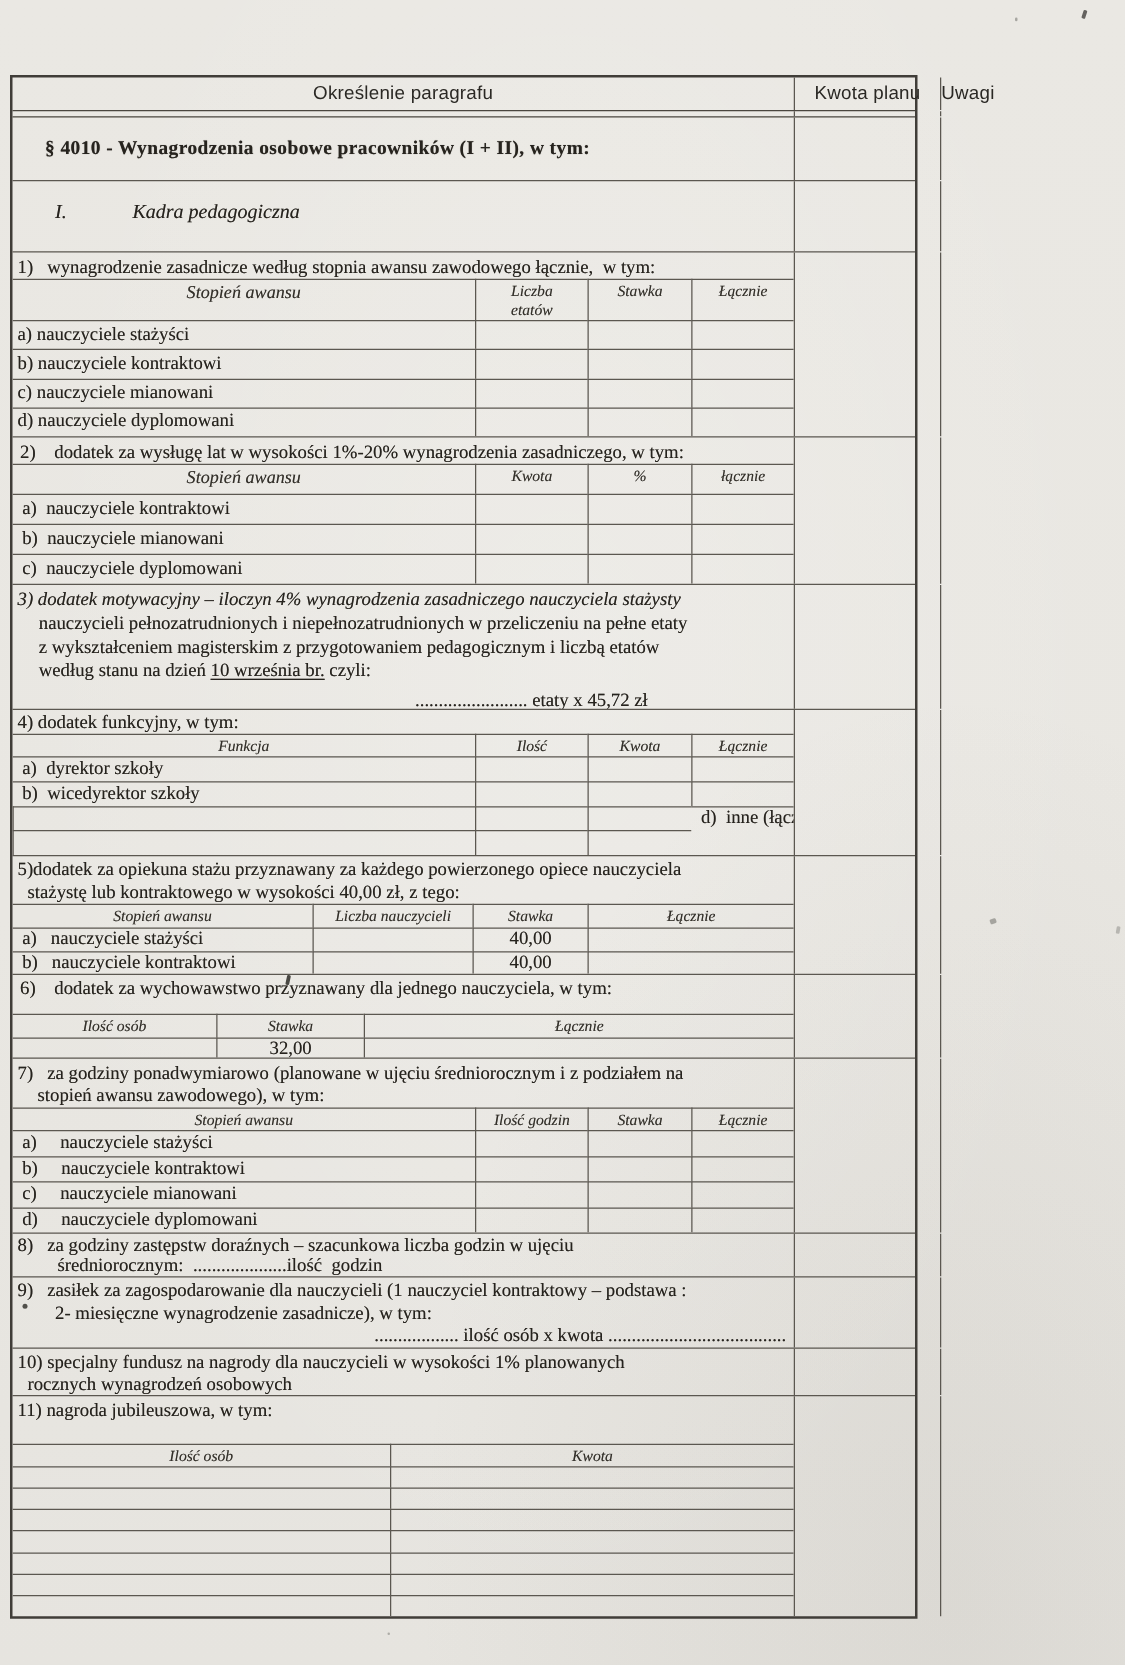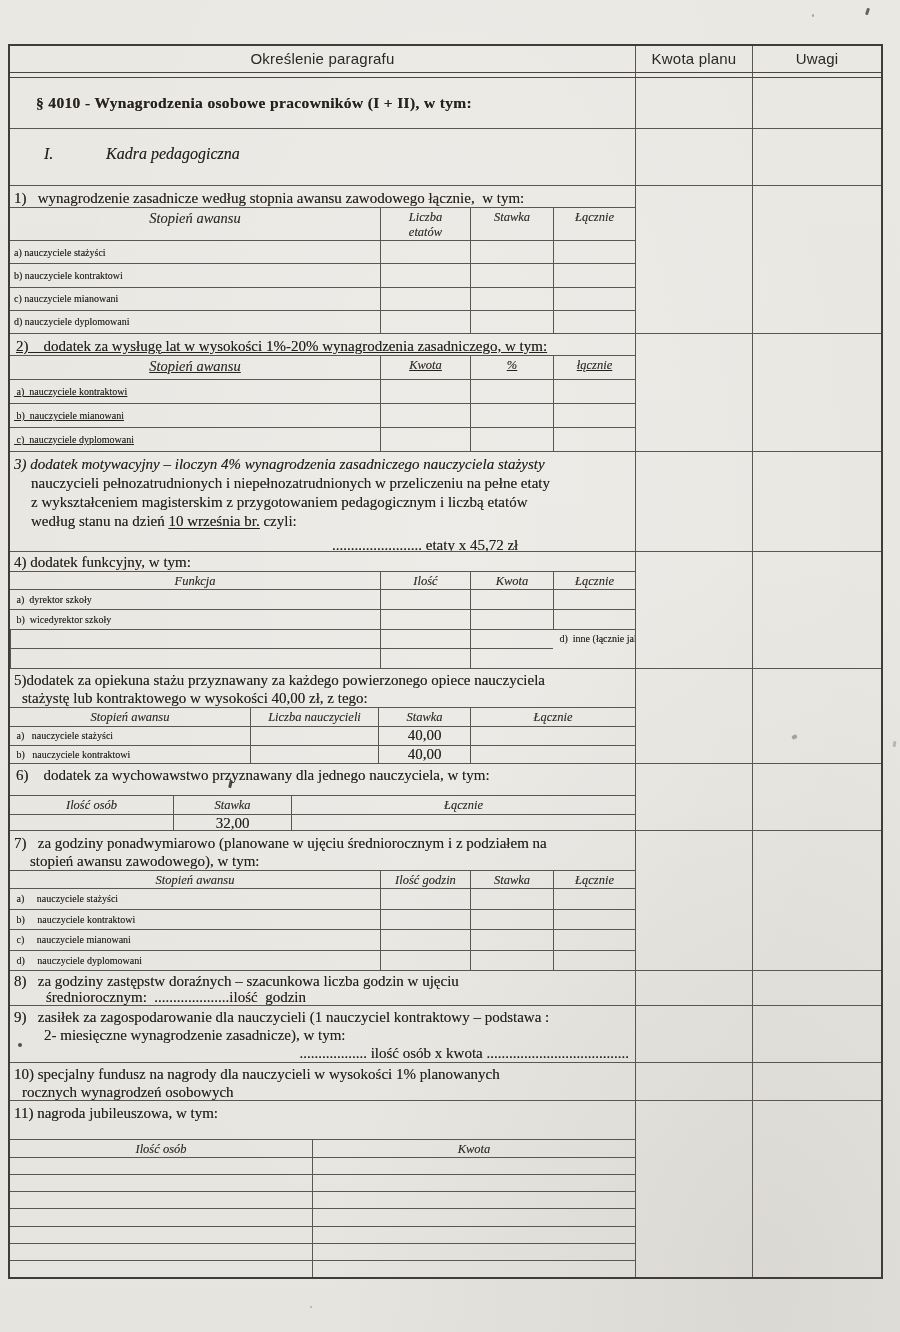--- a/index.html
+++ b/index.html
@@ -6,34 +6,34 @@
   .page {
     position:relative; width:900px; height:1332px; overflow:hidden;
     background:
       radial-gradient(ellipse at 85% 95%, rgba(120,115,105,0.10), rgba(0,0,0,0) 40%),
       radial-gradient(ellipse at 50% 40%, rgba(255,255,255,0.18), rgba(0,0,0,0) 70%),
       linear-gradient(180deg, #eae8e3 0%, #e9e7e2 55%, #e6e4df 100%);
     font-family:"Liberation Serif", serif;
     color:#26231e;
   }
   .sheet {
-    position:absolute; left:8px; top:44px; width:875px;
+    position:absolute; left:8px; top:60px; width:726px;
     border:2px solid #403d38; box-sizing:border-box;
     background:transparent;
   }
   .row { display:grid; grid-template-columns:625px 117px 1fr; box-sizing:border-box; }
   .row > div { box-sizing:border-box; }
   .kc, .uc { border-left:1px solid #5b5750; }
   .bt { border-top:1px solid #5b5750; }
   .dblrow { height:6px; border-top:1px solid #4a463f; border-bottom:1px solid #4a463f; }
 
   .r-head { height:26px; }
   .r-4010 { height:50px; }
   .r-kadra{ height:57px; }
-  .r-s1 { height:148px; } .r-s2 { height:118px;text-decoration:underline; } .r-s3 { height:100px; }
+  .r-s1 { height:148px; } .r-s2 { height:118px; } .r-s3 { height:100px; }
   .r-s4 { height:117px; } .r-s5 { height:95px;  } .r-s6 { height:67px;  }
   .r-s7 { height:140px; } .r-s8 { height:35px;  } .r-s9 { height:57px;  }
   .r-s10{ height:38px;  } .r-s11{ height:177px; }
 
   .hcell {
     font-family:"Liberation Sans", sans-serif; font-size:15px; color:#2a2824;
     text-align:center; line-height:25px; letter-spacing:0.2px;
   }
 
   .sc { display:flex; flex-direction:column; overflow:hidden; }
@@ -44,21 +44,21 @@
   .kadra-line { font-style:italic; font-size:16px; padding:16px 0 0 34px; display:flex;
                 text-shadow:0 0 0.5px rgba(40,36,30,0.5); }
   .kadra-line .knum { width:62px; }
 
   .itbl { flex:1 1 auto; display:grid; }
   .itbl > div { box-sizing:border-box; border-top:1px solid #5b5750; overflow:hidden; }
   .bl { border-left:1px solid #5b5750; }
   .ith { font-style:italic; font-size:12.5px; color:#33302a; text-align:center; padding-top:2px;
          text-shadow:0 0 0.4px rgba(40,36,30,0.45); }
   .ith-lg { font-size:14.5px; }
-  .itd { font-size:10px; white-space:pre; padding-left:4px; display:flex; align-items:center;
+  .itd { font-size:15px; white-space:pre; padding-left:4px; display:flex; align-items:center;
          text-shadow:0 0 0.5px rgba(40,36,30,0.5); }
   .num { font-size:15px; display:flex; align-items:center; justify-content:center;
          text-shadow:0 0 0.5px rgba(40,36,30,0.5); }
 
   .t-s1 { grid-template-columns:370px 90px 83px 1fr; grid-template-rows:33px repeat(4,1fr); }
   .t-s2 { grid-template-columns:370px 90px 83px 1fr; grid-template-rows:24px repeat(3,1fr); }
   .t-s4 { grid-template-columns:370px 90px 83px 1fr; grid-template-rows:18px repeat(4,1fr); }
   .t-s5 { grid-template-columns:240px 128px 92px 1fr; grid-template-rows:19px repeat(2,1fr); }
   .t-s6 { grid-template-columns:163px 118px 1fr; grid-template-rows:19px 1fr; }
   .t-s7 { grid-template-columns:370px 90px 83px 1fr; grid-template-rows:18px repeat(4,1fr); }

